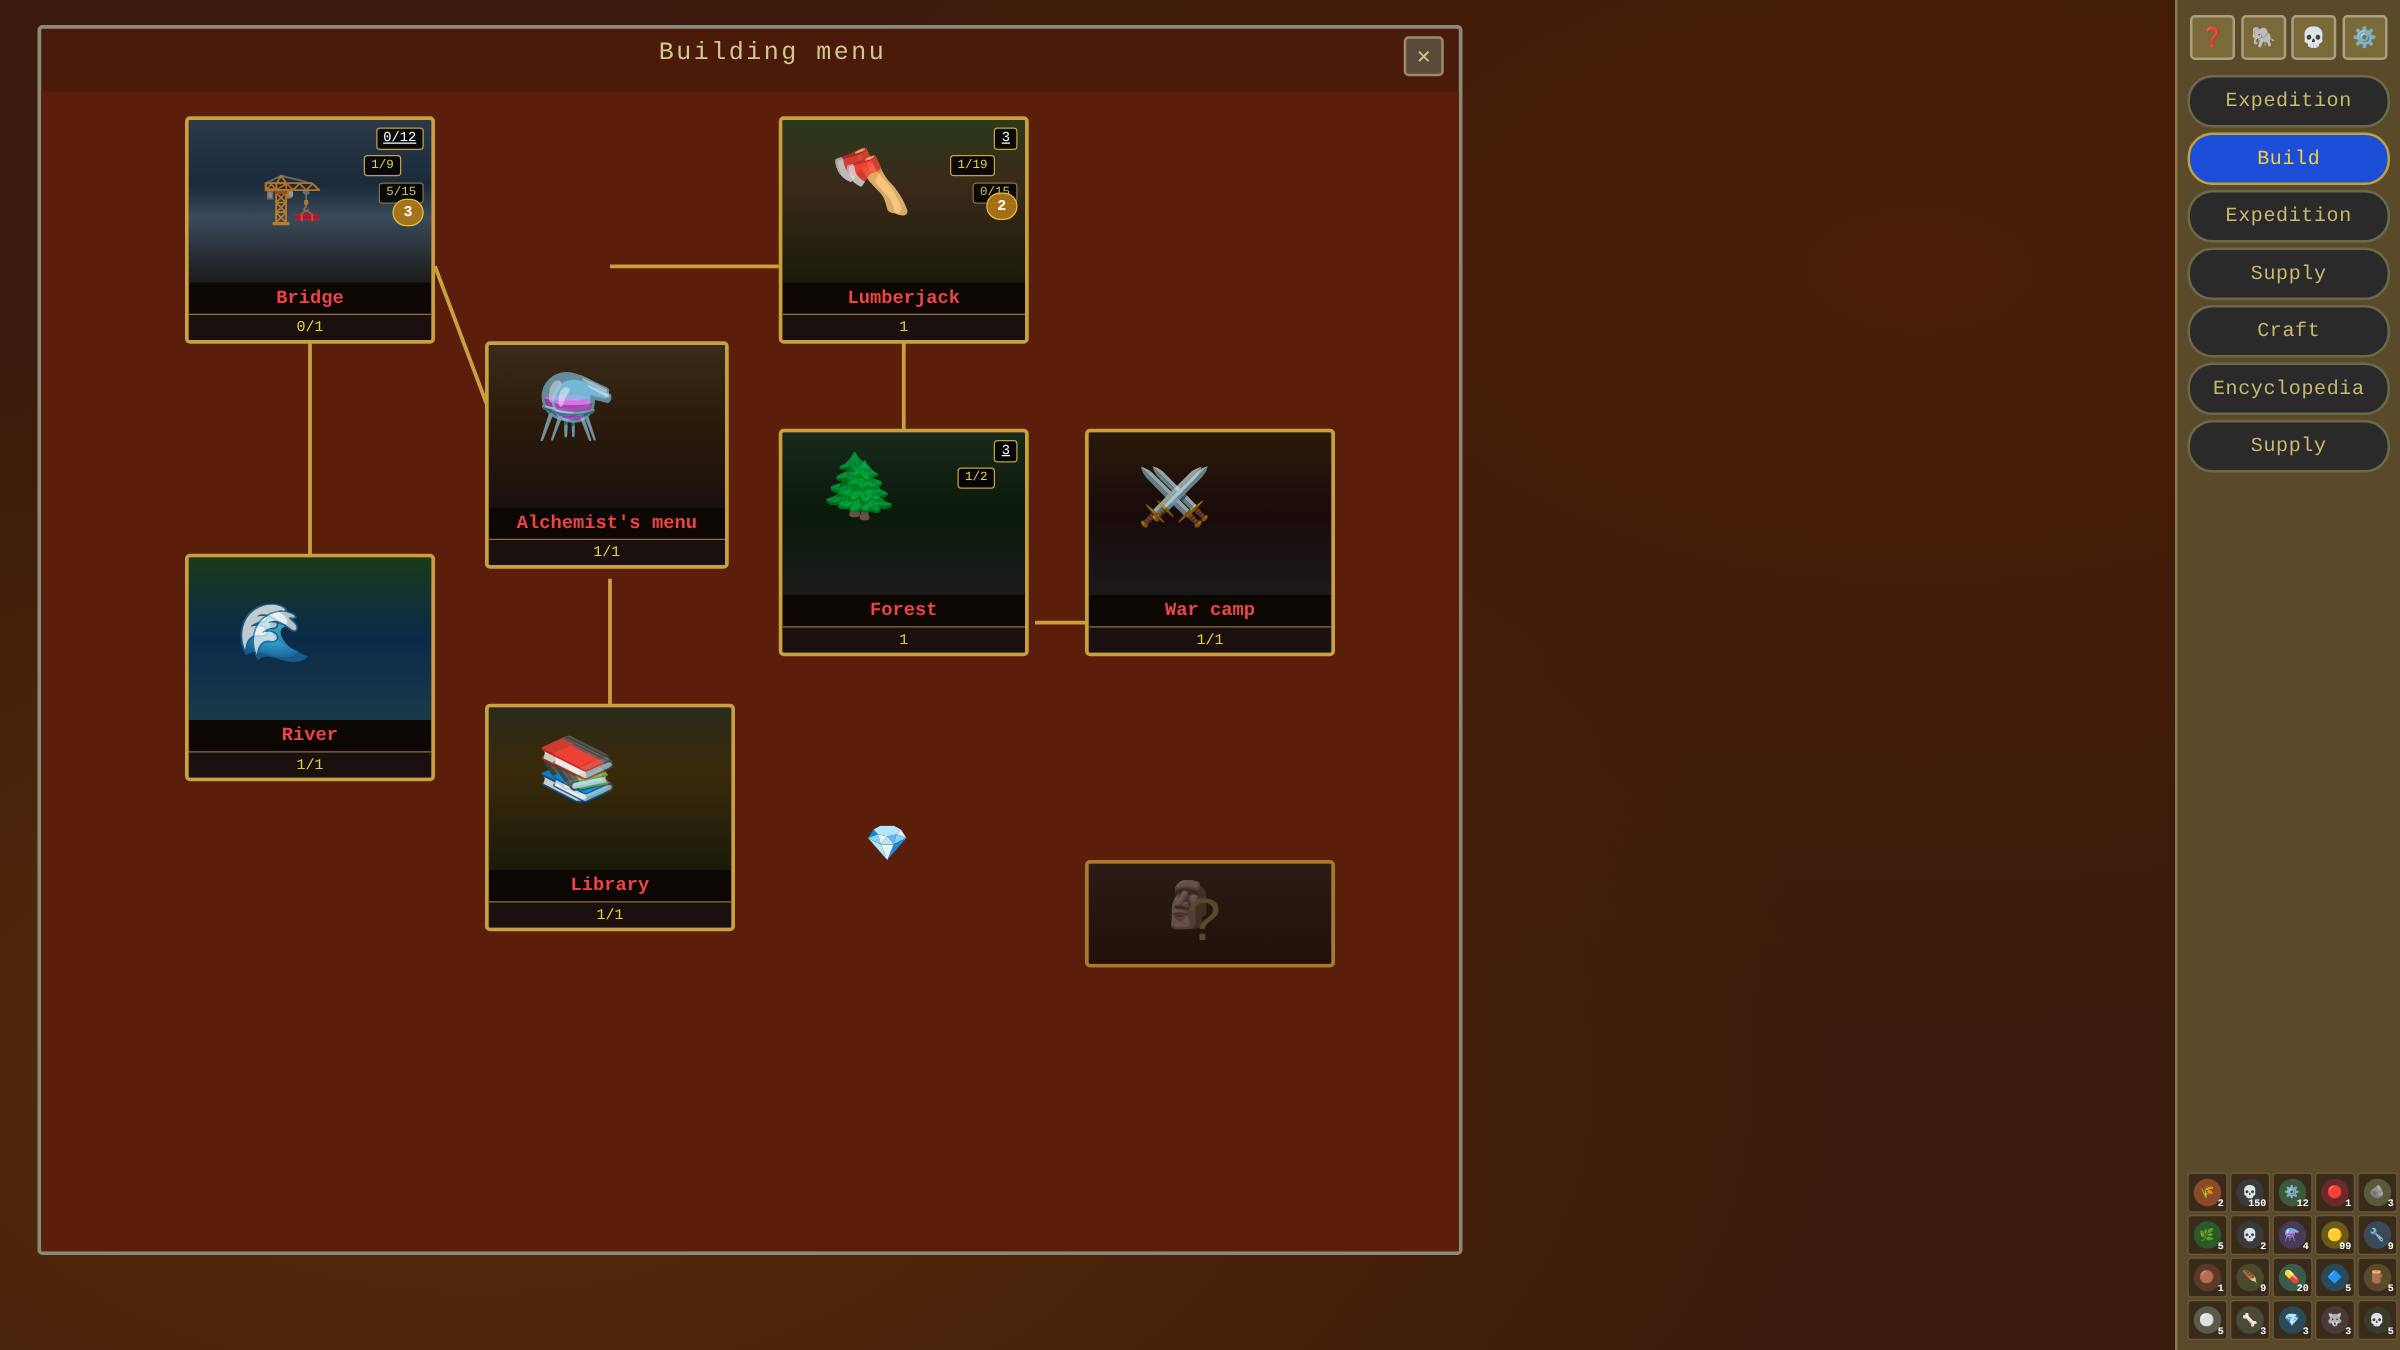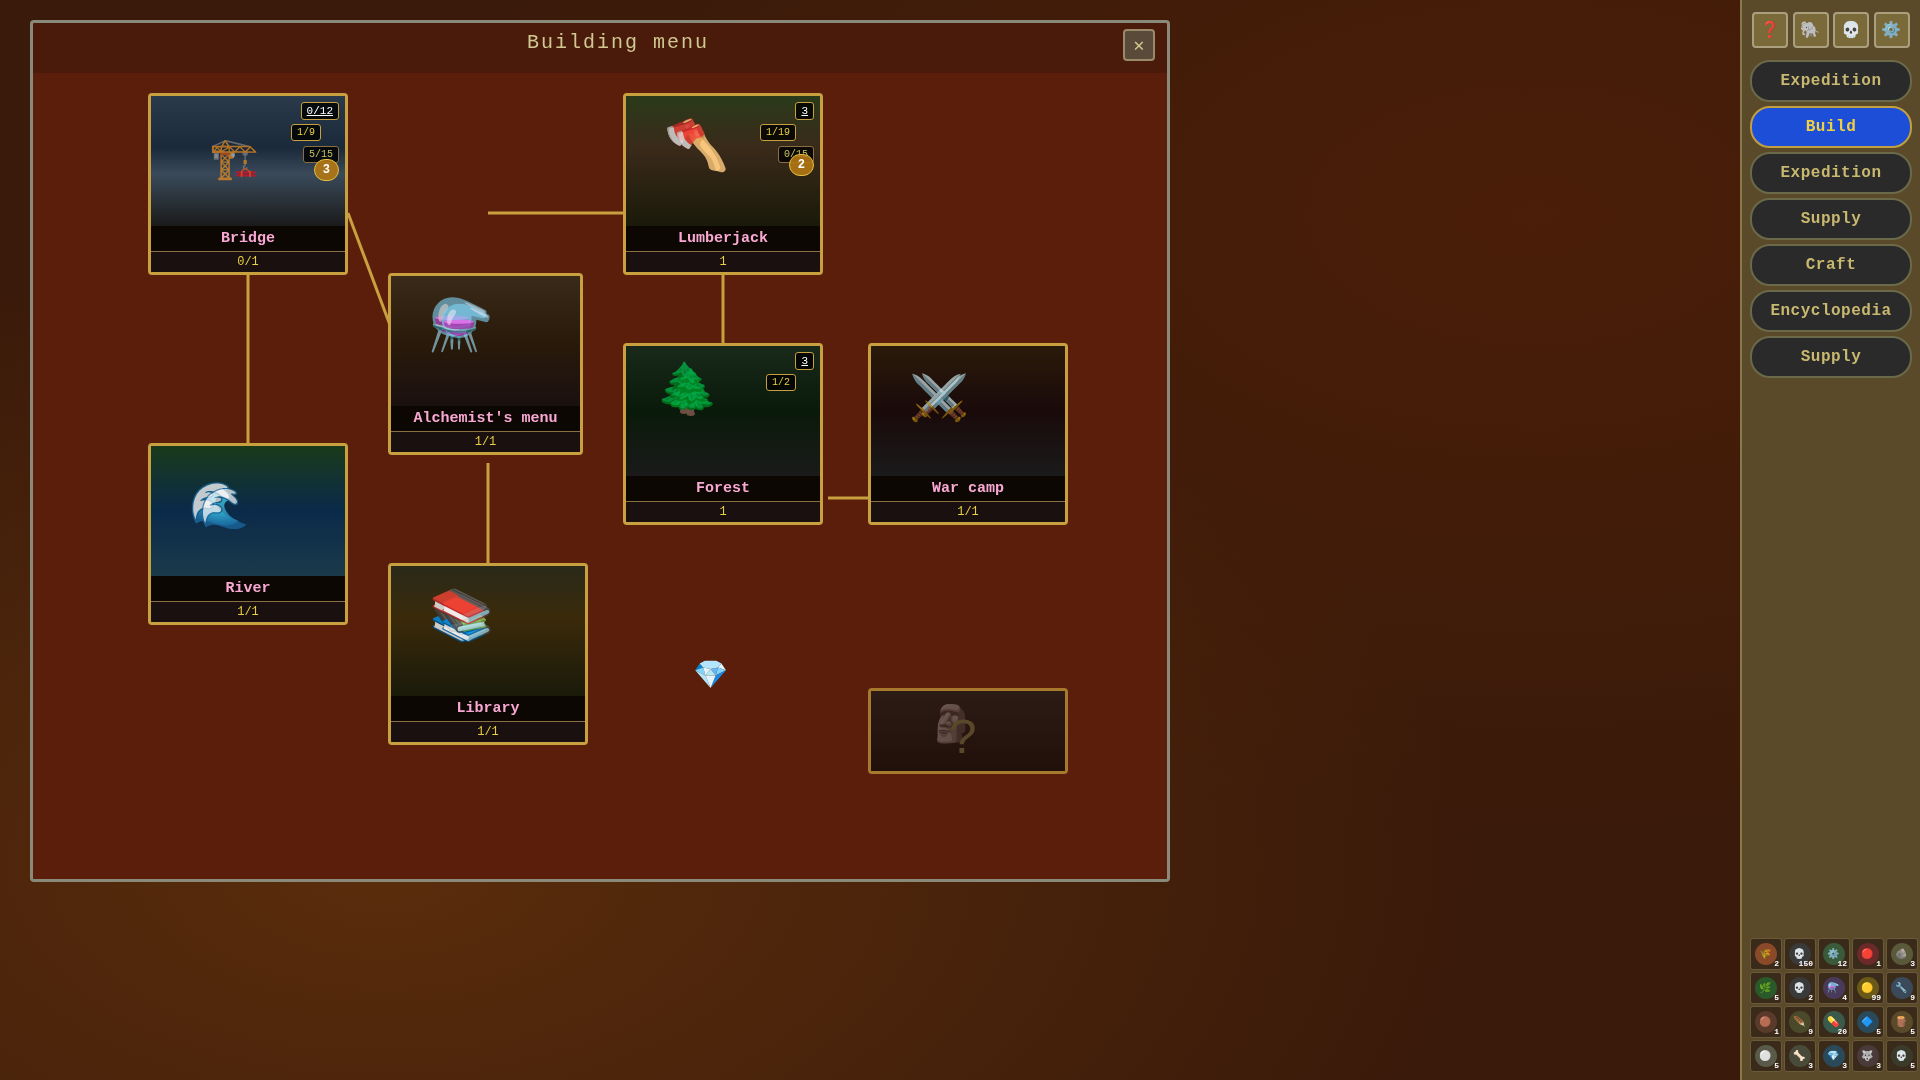--- a/index.html
+++ b/index.html
@@ -61,21 +61,21 @@
     .nav-button {
       background: #2a2a2a;
       border: 2px solid #6a6a4a;
       border-radius: 20px;
       color: #c8b870;
       font-size: 16px;
       padding: 10px 8px;
       text-align: center;
       cursor: pointer;
       font-family: 'Courier New', monospace;
-      font-weight: bold;
+      font-weight: normal;
       letter-spacing: 0.5px;
     }
 
     .nav-button.active {
       color: #f0d040;
       background: #1d4ed8;
       border-color: #c0a040;
     }
 
     
@@ -118,21 +118,21 @@
       justify-content: center;
       font-size: 10px;
     }
 
     
     .main-window {
       position: absolute;
       left: 30px;
       top: 20px;
       width: 1140px;
-      height: 862px;
+      height: 984px;
       background: #4a1a0a;
       border: 3px solid #8a8a7a;
       border-radius: 4px;
       padding-left: 36px;
     }
 
     .window-title-bar {
       display: flex;
       align-items: center;
       justify-content: center;
@@ -207,21 +207,21 @@
     .card-image {
       width: 100%;
       height: 130px;
       background: #1a1010;
       position: relative;
       overflow: hidden;
     }
 
     .card-label {
       background: rgba(0,0,0,0.7);
-      color: #f9a8d4;
+      color: #ef4444;
       text-align: center;
       padding: 4px;
       font-size: 15px;
       font-family: 'Courier New', monospace;
       font-weight: bold;
     }
 
     .card-counter {
       background: #1a1010;
       border-top: 1px solid #8a7040;

